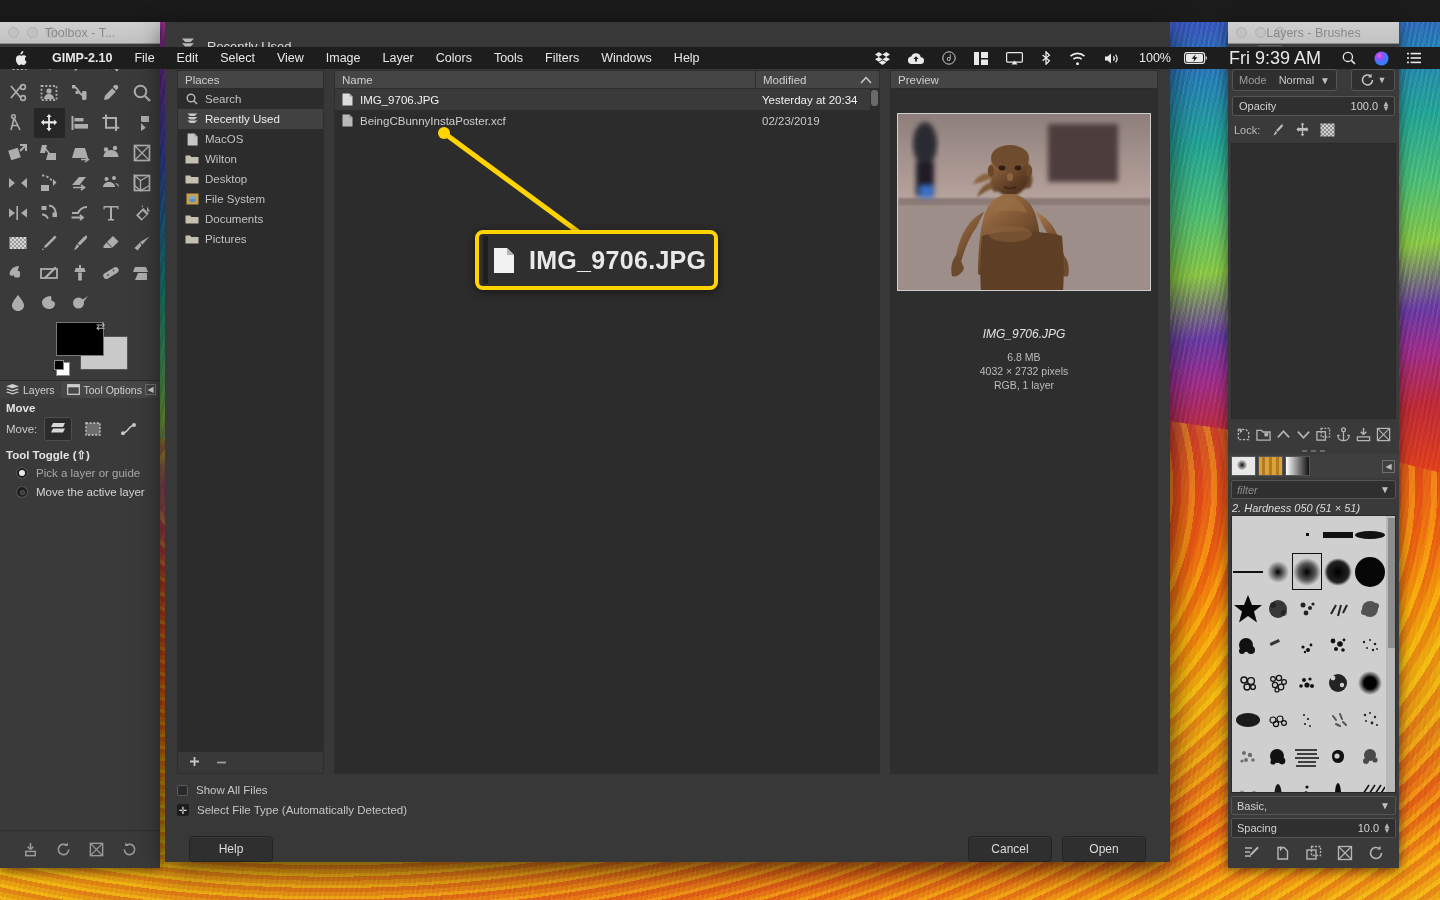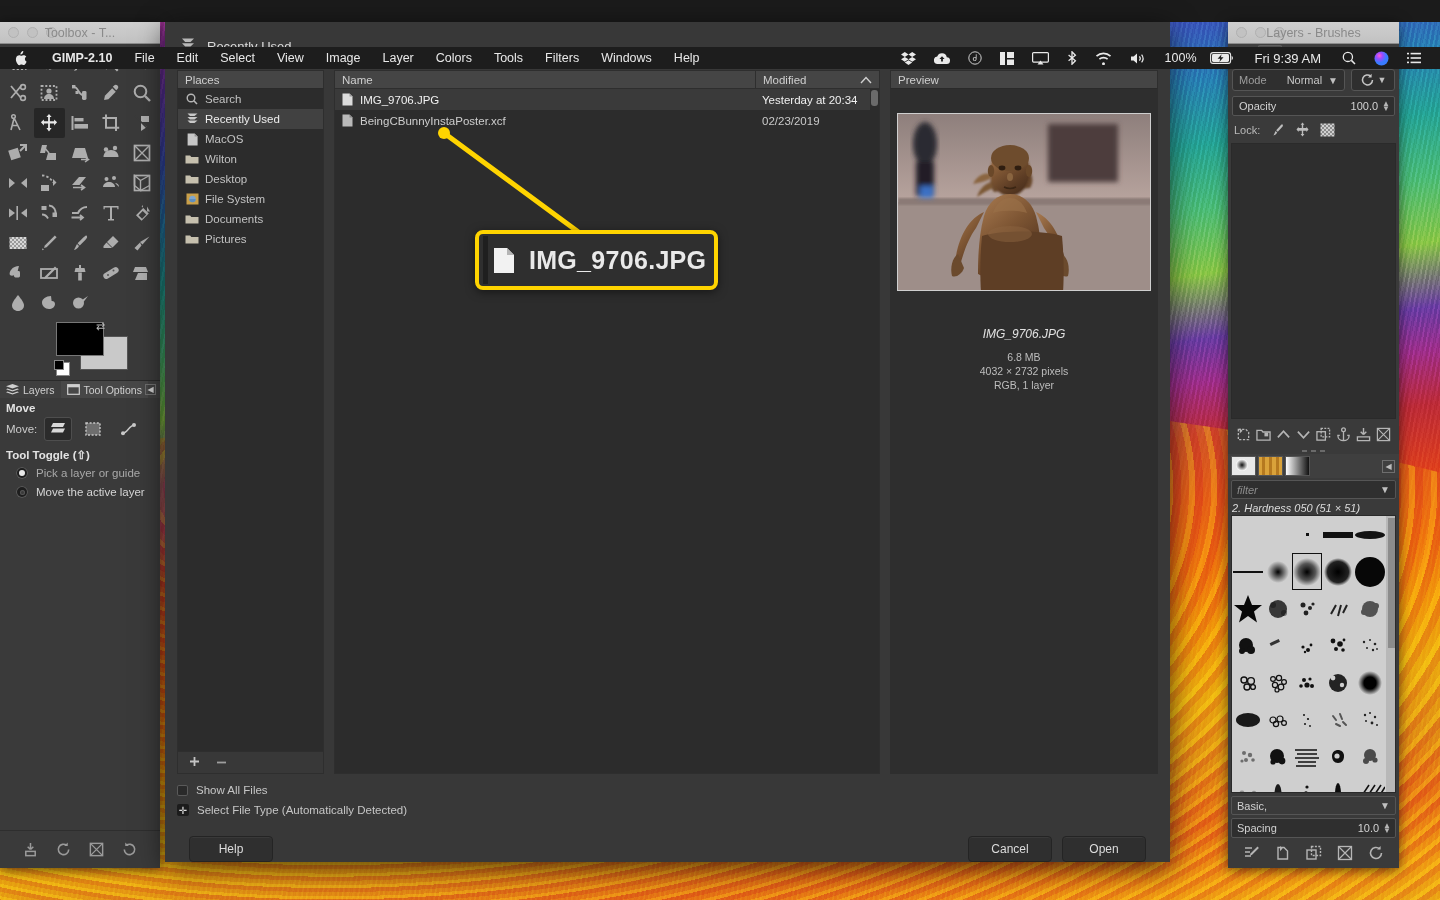--- a/index.html
+++ b/index.html
@@ -49,21 +49,21 @@
     color:#e9e9e9; font-size:12.5px;
     z-index:500;
     margin-top:47px;
   }
   .mb-left { display:flex; align-items:center; height:100%; }
   .mb-apple { padding:0 14px 0 14px; font-size:14px; line-height:1; }
   .mb-app { font-weight:bold; padding:0 11px; font-size:12.5px; }
   .mb-item { padding:0 11px; font-size:12.5px; }
   .mb-right { margin-left:auto; display:flex; align-items:center; height:100%; padding-right:10px; gap:0; }
   .mb-ic { padding:0 9px; display:flex; align-items:center; height:100%; }
-  .mb-clock { padding:0 12px; font-size:13px; }
+  .mb-clock { padding:0 12px; font-size:18px; }
   .mb-batt { font-size:12.5px; padding:0 4px 0 9px; }
 
   svg { display:block; }
 
   
   #toolbox {
     position:absolute; left:0; top:22px; width:160px; height:846px;
     background:#353535;
     box-shadow:0 2px 12px rgba(0,0,0,.6);
     z-index:100;
@@ -194,21 +194,21 @@
   #rdock {
     position:absolute; left:1228px; top:22px; width:171px; height:846px;
     background:#3a3a3a; box-shadow:0 2px 12px rgba(0,0,0,.6);
     z-index:100; display:flex; flex-direction:column;
   }
   .dock-tabbar { height:22px; background:#3f3f3f; display:flex; align-items:center; padding:0 4px; gap:2px; position:relative; }
   .dtab { width:24px; height:20px; display:flex; align-items:center; justify-content:center; border-radius:2px; }
   .dtab.sel { background:#4e4e4e; box-shadow:inset 0 0 0 1px #5d5d5d; }
   .dock-tabbar .cbtn { position:absolute; right:4px; width:13px; height:13px; border:1px solid #6e6e6e; display:flex; align-items:center; justify-content:center; color:#bbb; font-size:8px; }
 
-  .mode-row { display:flex; align-items:center; gap:6px; padding:3px 4px; }
+  .mode-row { display:flex; align-items:center; gap:14px; padding:3px 4px; }
   .combo { flex:1 1 auto; height:22px; background:#2f2f2f; border:1px solid #555; border-radius:3px;
            display:flex; align-items:center; padding:0 6px; color:#9d9d9d; font-size:11px; }
   .combo .val { margin-left:auto; color:#c7c7c7; padding-right:6px; }
   .combo .chev { color:#c0c0c0; font-size:10px; }
   .revert { width:44px; height:22px; background:#2f2f2f; border:1px solid #555; border-radius:3px; display:flex; align-items:center; justify-content:center; gap:3px; }
 
   .opacity-row { margin:2px 4px; height:20px; background:#2f2f2f; border:1px solid #555; border-radius:2px;
                  display:flex; align-items:center; padding:0 4px 0 6px; color:#d2d2d2; font-size:11px; }
   .opacity-row .val { margin-left:auto; padding-right:4px; }
   .spin { display:flex; flex-direction:column; line-height:5px; color:#b5b5b5; font-size:8px; }

